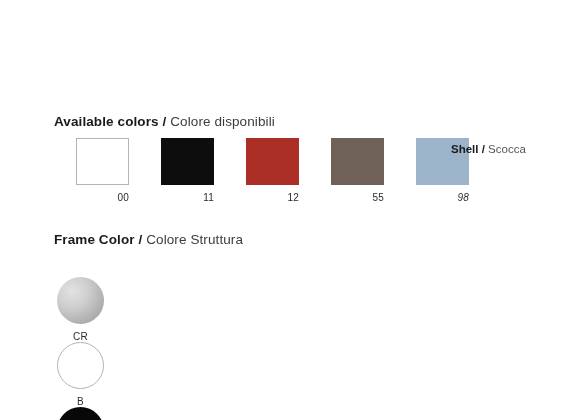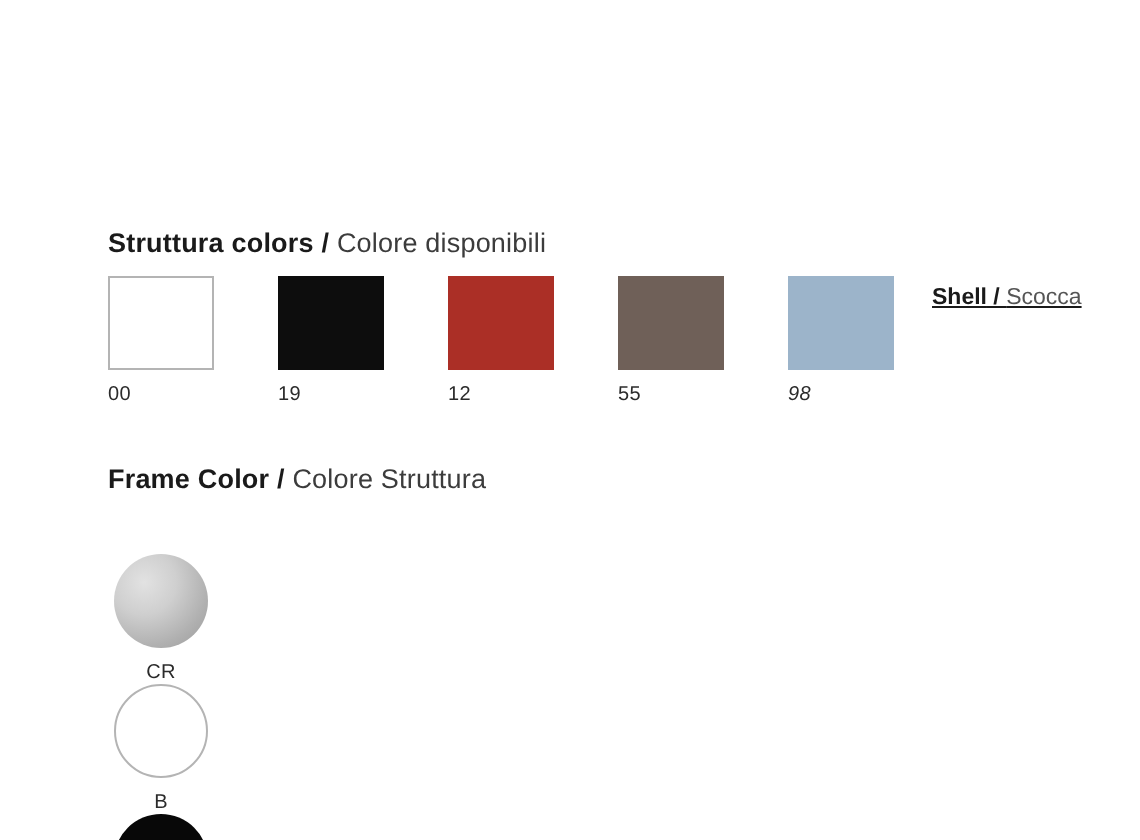--- a/index.html
+++ b/index.html
@@ -50,21 +50,21 @@
     display: flex;
     flex-direction: row;
   }
   #shell-row { left: 54px; top: 138px; }
 
   .swatch-cell {
     width: 75px;
     margin-right: 10px;
     display: flex;
     flex-direction: column;
-    align-items: flex-start;
+    align-items: flex-end;
   }
   .swatch-cell:last-child { margin-right: 16px; font-style: italic; }
 
   .swatch-square {
     width: 53px;
     height: 47px;
     box-sizing: border-box;
   }
   .swatch-square.outlined {
     border: 1px solid #b4b4b4;
@@ -72,25 +72,24 @@
   .swatch-label {
     margin-top: 7px;
     font-size: 10px;
     color: #2b2b2b;
     letter-spacing: 0.2px;
   }
 
   
   #shell-caption {
     position: absolute;
-    left: 466px;
+    left: 451px;
     top: 143px;
     font-size: 11.5px;
     white-space: nowrap;
-    text-decoration: underline;
   }
   #shell-caption .bold { font-weight: bold; color: #1a1a1a; }
   #shell-caption .light { font-weight: normal; color: #555; }
 
   
   #frame-row { left: 54px; top: 277px; flex-direction: column; }
 
   .circle-cell {
     width: 53px;
     margin-right: 10px;
@@ -115,31 +114,31 @@
     color: #2b2b2b;
     letter-spacing: 0.2px;
   }
 </style>
 </head>
 <body>
 
 <div class="page">
 
   <div class="section-title" id="title-colors">
-    <span class="bold">Struttura colors</span><span class="sep"> / </span><span class="light">Colore disponibili</span>
+    <span class="bold">Available colors</span><span class="sep"> / </span><span class="light">Colore disponibili</span>
   </div>
 
   <div class="swatch-row" id="shell-row">
     <div class="swatch-cell">
       <div class="swatch-square outlined" style="background:#ffffff;"></div>
       <div class="swatch-label">00</div>
     </div>
     <div class="swatch-cell">
       <div class="swatch-square" style="background:#0d0d0d;"></div>
-      <div class="swatch-label">19</div>
+      <div class="swatch-label">11</div>
     </div>
     <div class="swatch-cell">
       <div class="swatch-square" style="background:#ab2f26;"></div>
       <div class="swatch-label">12</div>
     </div>
     <div class="swatch-cell">
       <div class="swatch-square" style="background:#6f6058;"></div>
       <div class="swatch-label">55</div>
     </div>
     <div class="swatch-cell">

